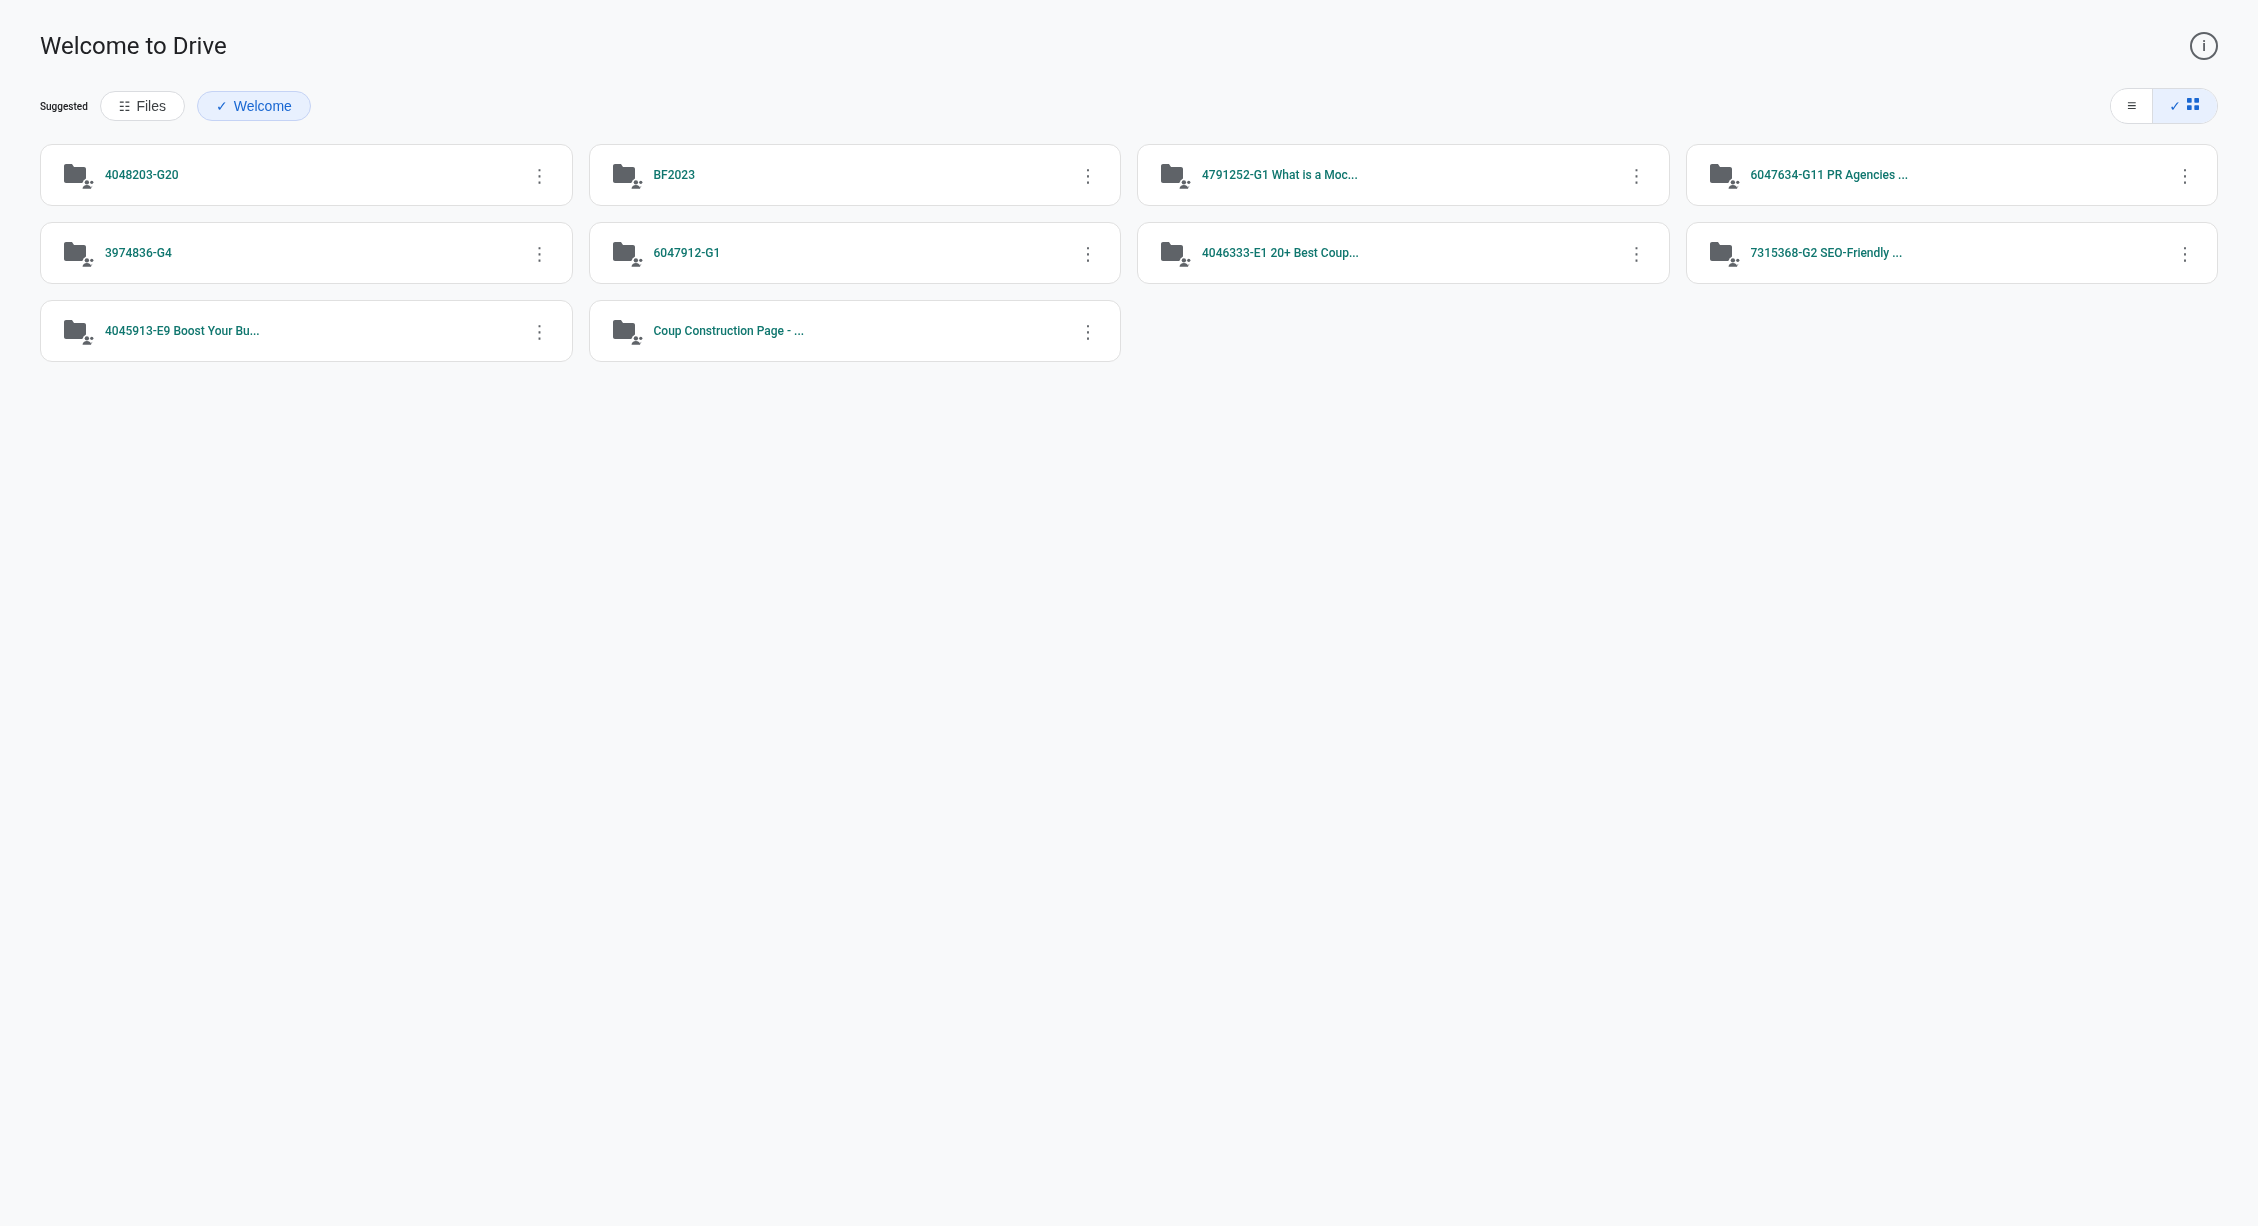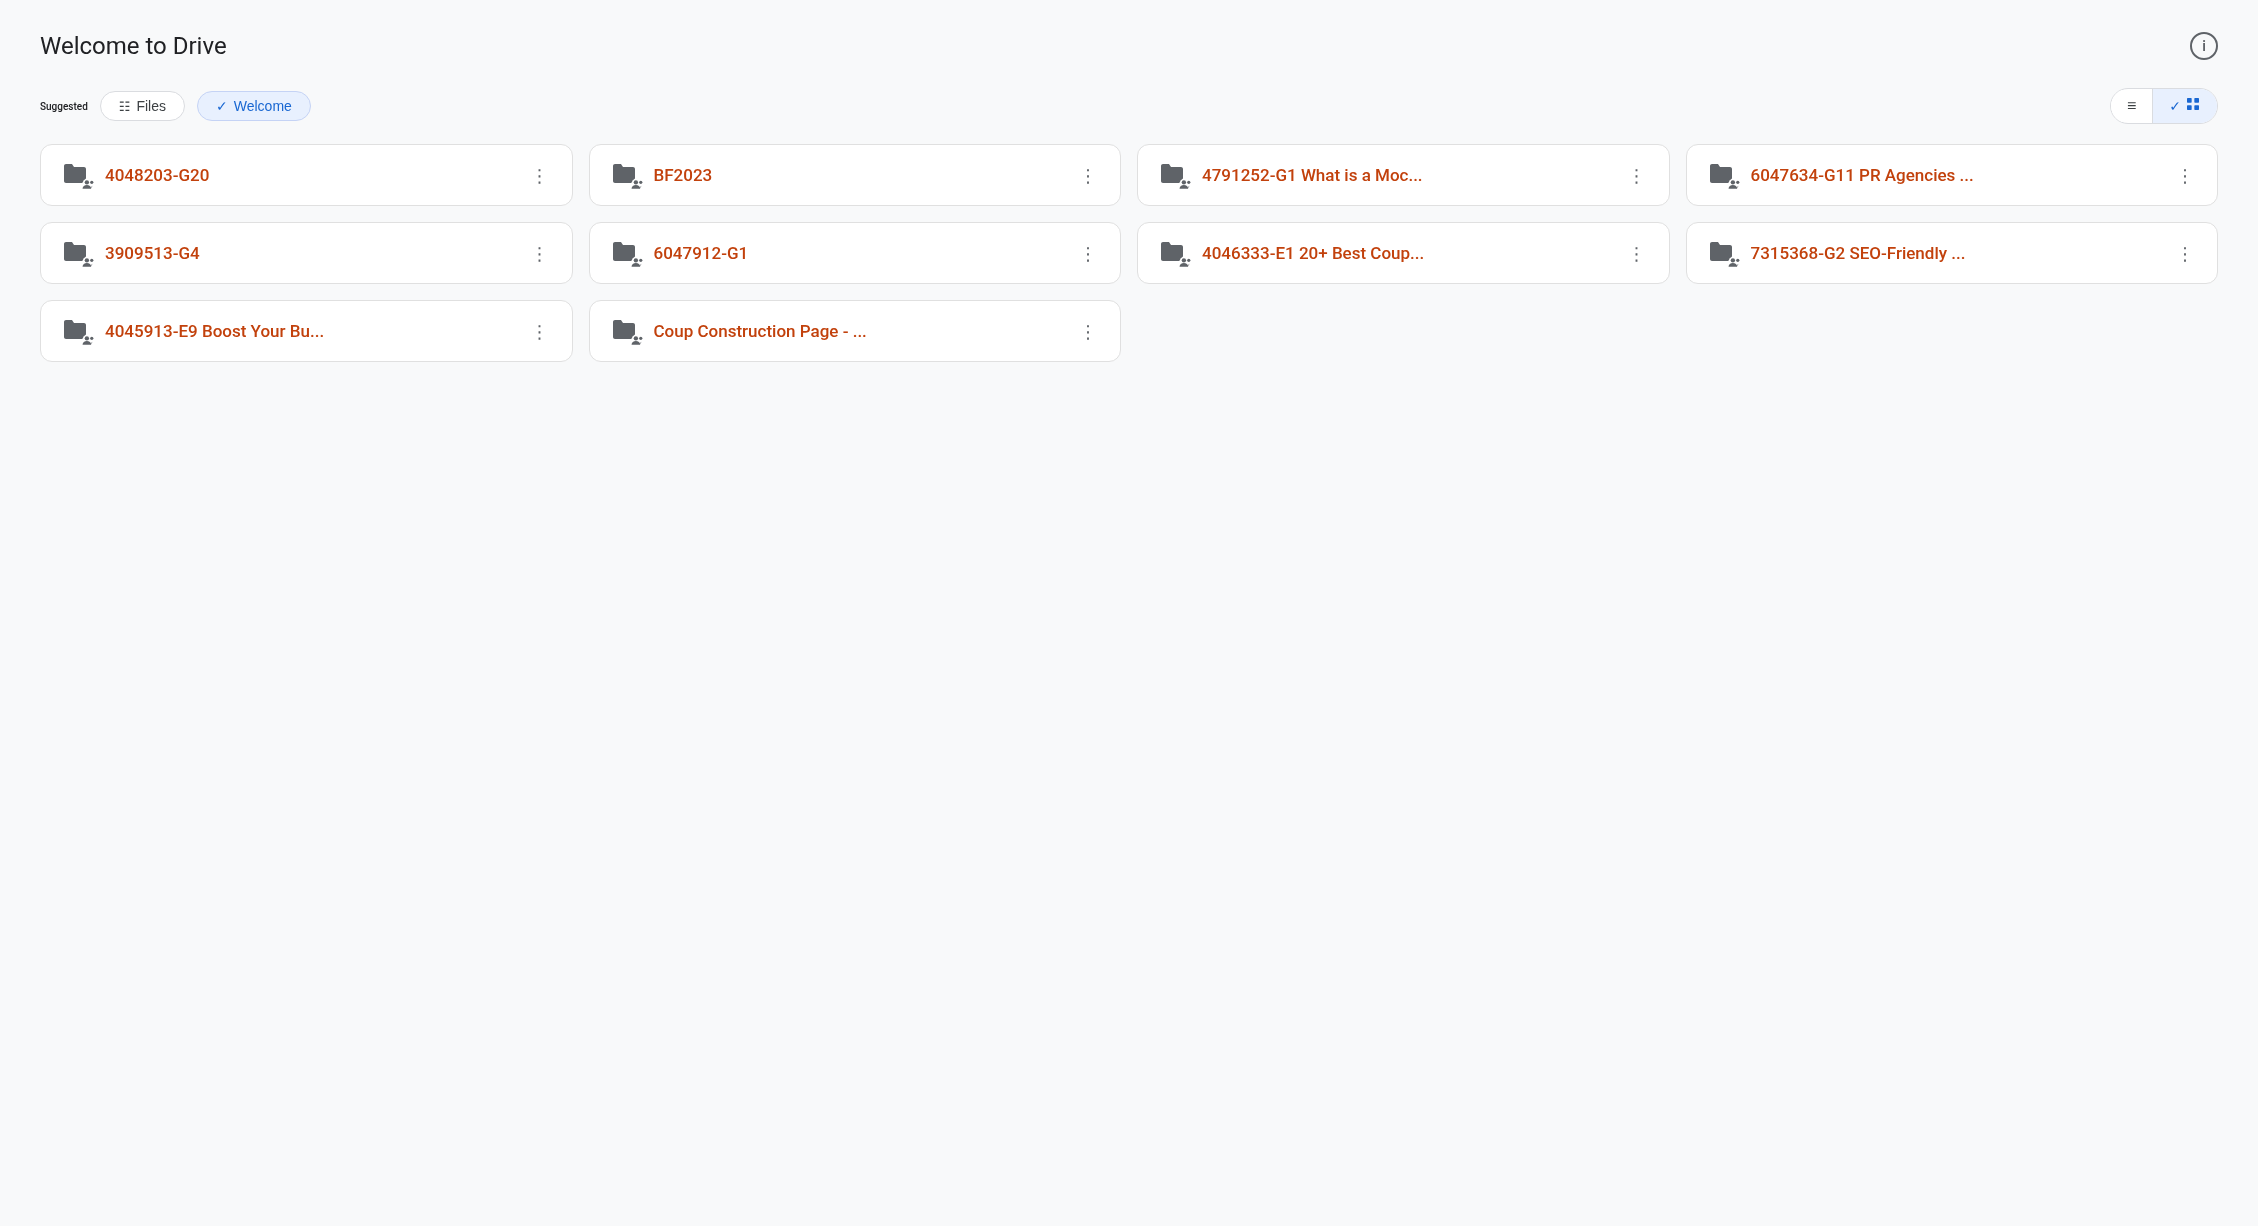--- a/index.html
+++ b/index.html
@@ -164,23 +164,23 @@
       bottom: 0;
       right: -2px;
       font-size: 11px;
       color: #5f6368;
       background: white;
       border-radius: 50%;
       line-height: 1;
     }
 
     .folder-name {
-      font-size: 17px;
+      font-size: 12px;
       font-weight: 500;
-      color: #c2410c;
+      color: #0f766e;
       white-space: nowrap;
       overflow: hidden;
       text-overflow: ellipsis;
     }
 
     .folder-more-btn {
       flex-shrink: 0;
       width: 32px;
       height: 32px;
       display: flex;
@@ -332,21 +332,21 @@
           </span>
           <span class="folder-shared-icon">
             <svg width="13" height="13" viewBox="0 0 24 24" fill="#5f6368" xmlns="http://www.w3.org/2000/svg">
               <circle cx="9" cy="8" r="4"></circle>
               <path d="M1 20c0-4 3.6-7 8-7s8 3 8 7"></path>
               <circle cx="18" cy="8" r="3"></circle>
               <path d="M16 20c0-2.5 1.5-4.5 3.5-5.5"></path>
             </svg>
           </span>
         </div>
-        <span class="folder-name">3909513-G4</span>
+        <span class="folder-name">3974836-G4</span>
       </div>
       <div class="folder-more-btn">⋮</div>
     </div>
     <div class="folder-item">
       <div class="folder-item-left">
         <div class="folder-icon-wrap">
           <span class="folder-icon">
             <svg width="24" height="22" viewBox="0 0 24 22" fill="none" xmlns="http://www.w3.org/2000/svg">
               <path d="M1 4C1 2.895 1.895 2 3 2H9L11 5H21C22.105 5 23 5.895 23 7V19C23 20.105 22.105 21 21 21H3C1.895 21 1 20.105 1 19V4Z" fill="#5f6368"></path>
             </svg>

